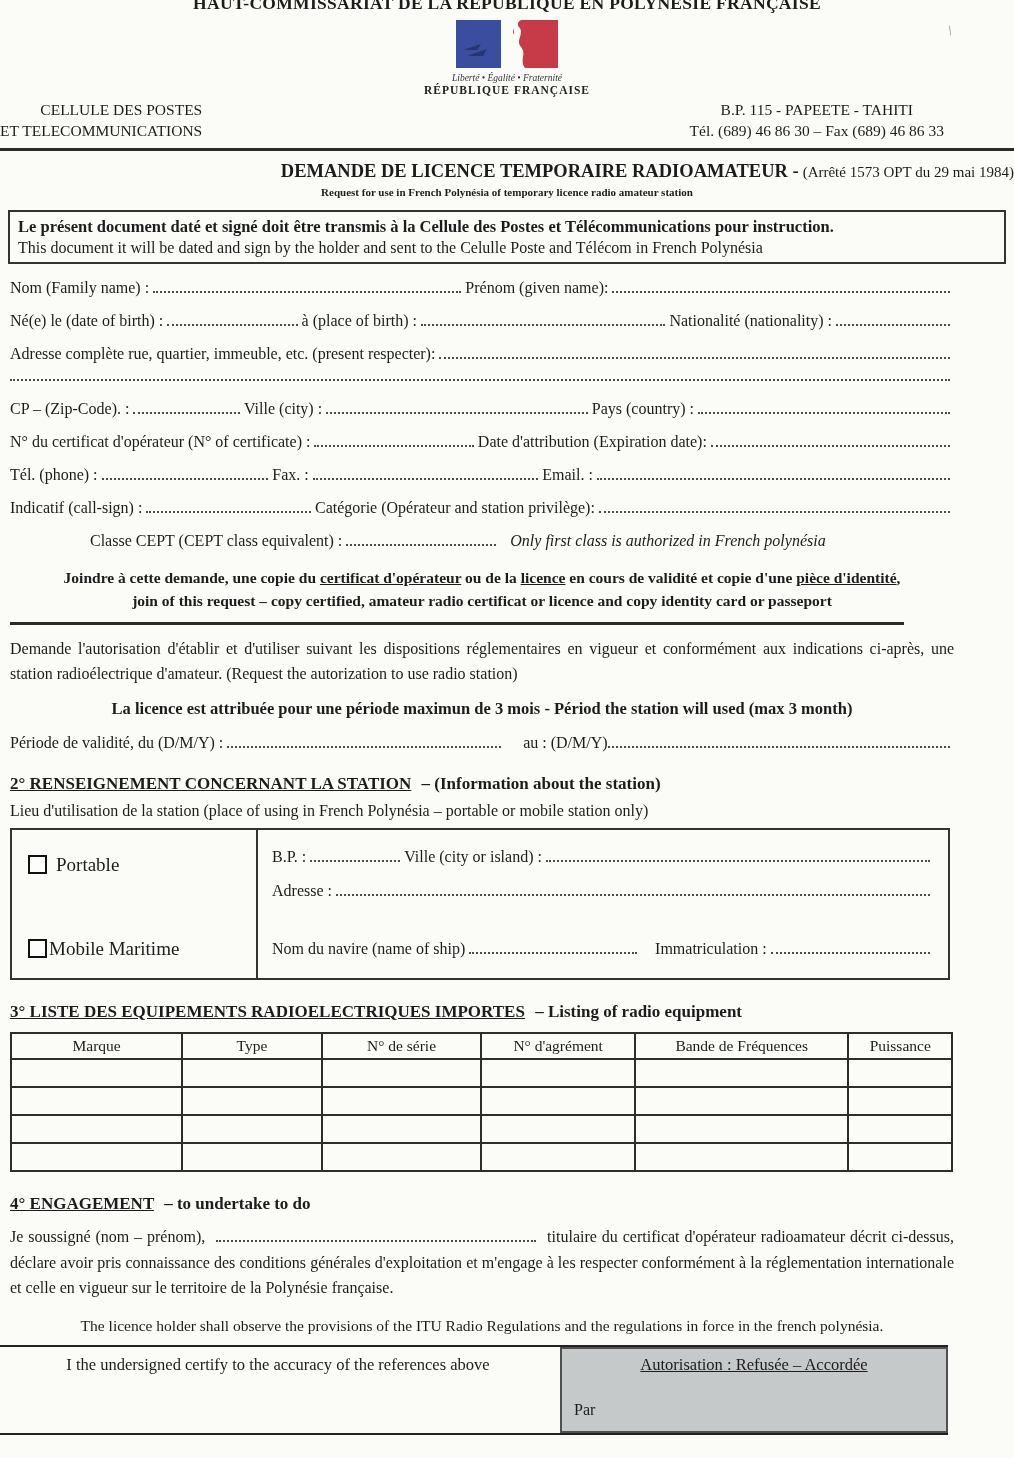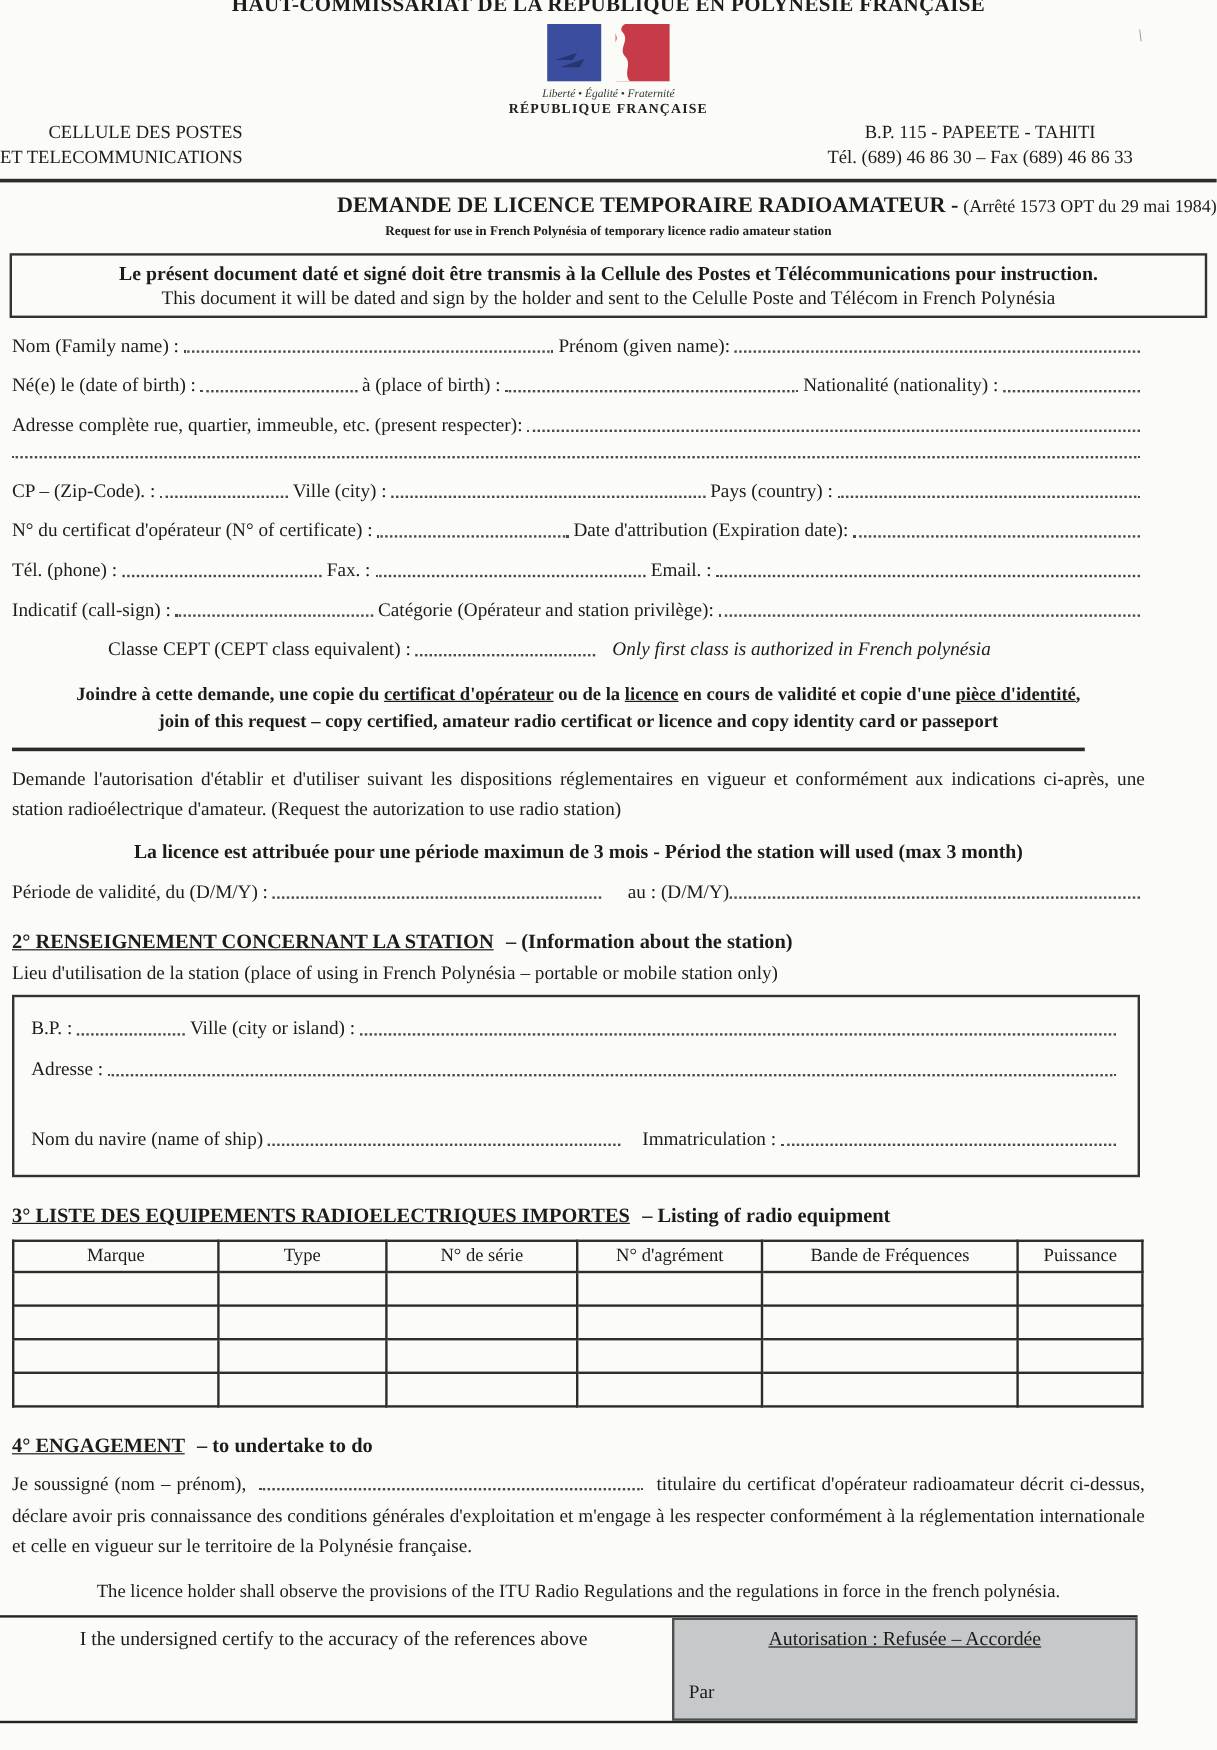--- a/index.html
+++ b/index.html
@@ -23,21 +23,21 @@
   .org-right{ margin-right:70px; text-align:center; font-size:15.5px; line-height:1.35;}
   .header-rule{ border:none; border-top:3px solid #2b2b2b; margin:6px 0 0 0;}
 
   
   .doc-title{ text-align:right; margin-top:10px; }
   .doc-title .main{ font-weight:bold; font-size:18.5px;}
   .doc-title .ref{ font-size:15px;}
   .doc-subtitle{ text-align:center; font-weight:bold; font-size:11px; margin-top:4px;}
 
   
-  .notice{ border:2px solid #333; margin:12px 8px 0 8px; padding:5px 8px; text-align:center;font-family:Liberation Serif, serif;}
+  .notice{ border:2px solid #333; margin:12px 8px 0 8px; padding:5px 8px; font-family:Liberation Serif, serif;}
   .notice .fr{ font-weight:bold; font-size:16.5px;}
   .notice .en{ font-size:16px; margin-top:2px;}
 
   
   .sec-heading{ font-weight:bold; font-size:17px; margin-top:22px;}
   .sec-heading .hu{ text-decoration:underline;}
   .sec-heading .he{ margin-left:6px;}
 
   .frow{ display:flex; align-items:flex-end; margin-top:15px;}
   .frow .lbl{ white-space:nowrap;}
@@ -213,20 +213,30 @@
       <span class="dots" style="flex:1.25; margin-left:0"></span>
     </div>
 
     <div class="sec-heading">
       <span class="hu">2° RENSEIGNEMENT CONCERNANT LA STATION</span>
       <span class="he">– (Information about the station)</span>
     </div>
     <div style="margin-top:8px">Lieu d'utilisation de la station (place of using in French Polynésia – portable or mobile station only)</div>
 
     <div class="station-box">
+      <div class="station-left">
+        <div class="chk-row chk-portable">
+          <span class="chk"></span>
+          <span>Portable</span>
+        </div>
+        <div class="chk-row chk-mobile">
+          <span class="chk"></span>
+          <span>Mobile Maritime</span>
+        </div>
+      </div>
       <div class="station-right">
         <div class="frow">
           <span class="lbl">B.P. :</span>
           <span class="dots" style="flex:0 0 90px"></span>
           <span class="lbl">Ville (city or island) :</span>
           <span class="dots"></span>
         </div>
         <div class="frow">
           <span class="lbl">Adresse :</span>
           <span class="dots"></span>

